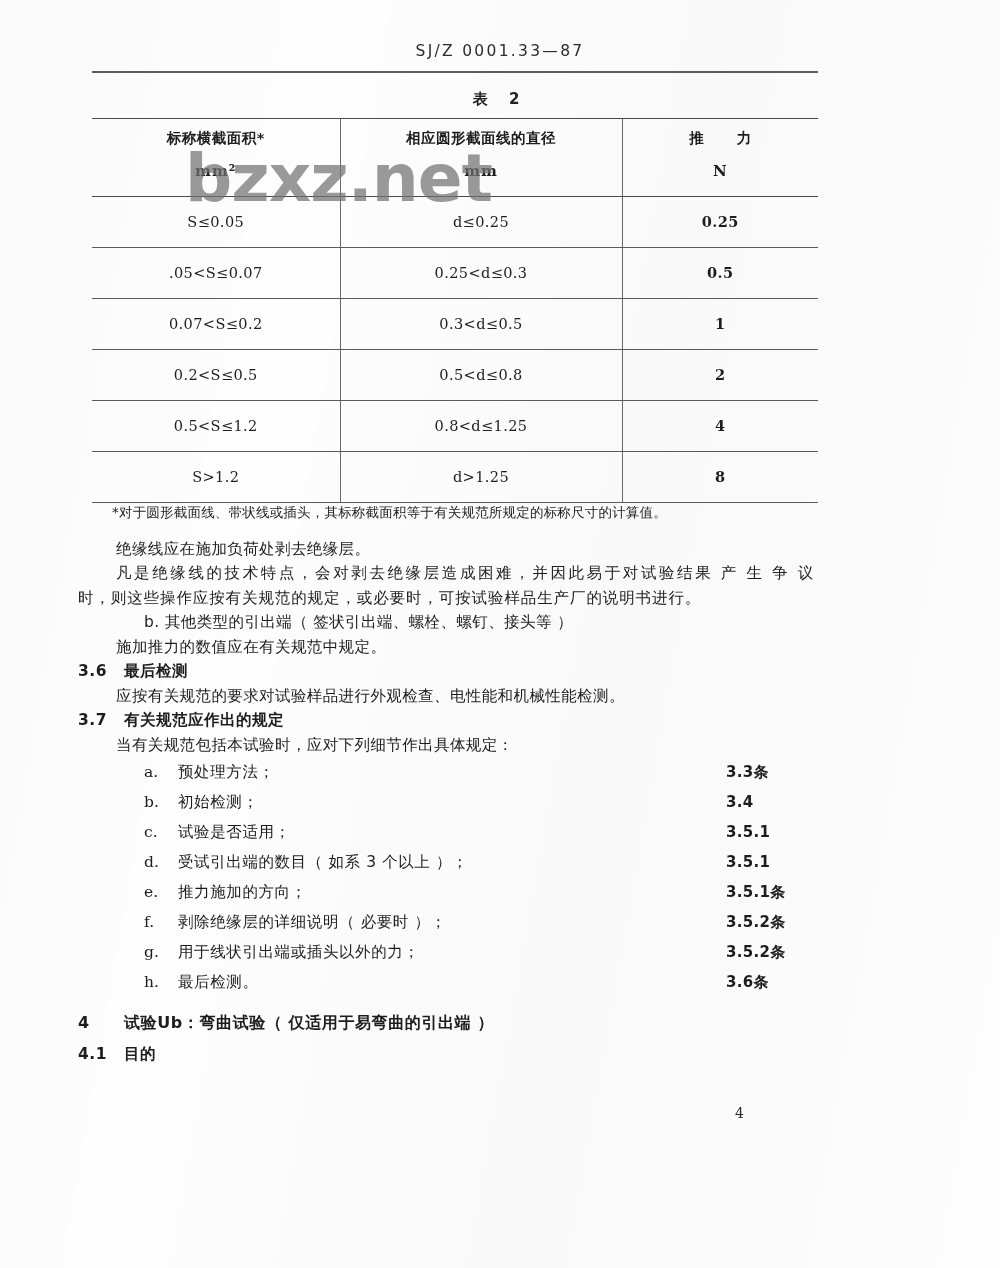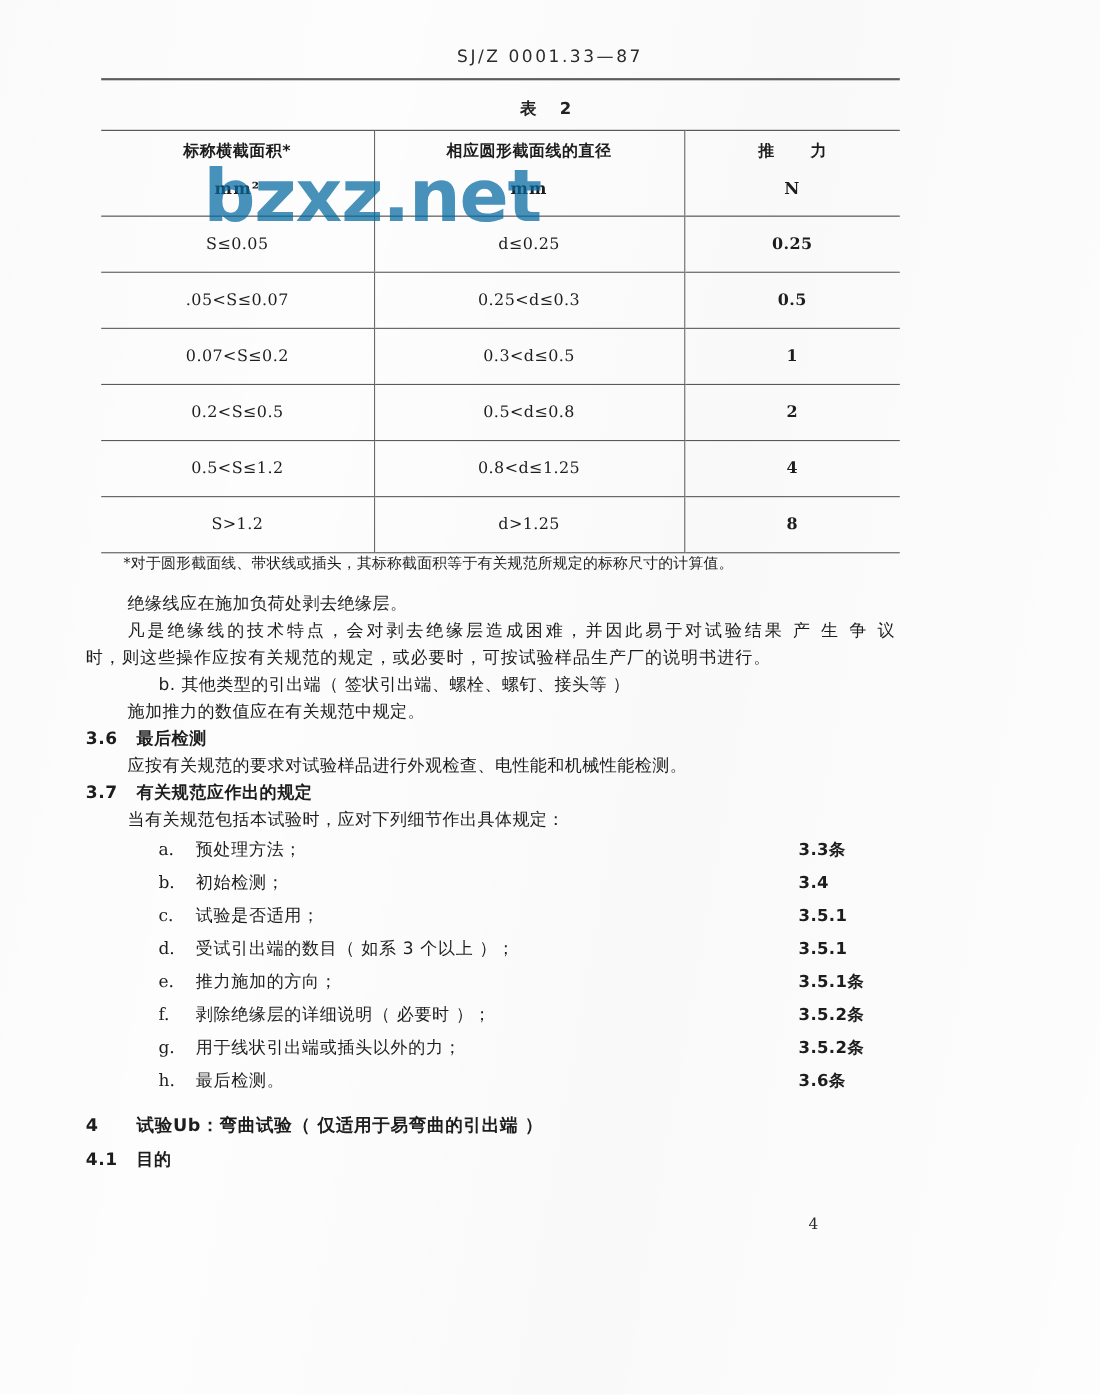--- a/index.html
+++ b/index.html
@@ -125,21 +125,21 @@
   }
 
   
   .watermark {
     position: absolute;
     top: 140px;
     left: 185px;
     font-size: 66px;
     font-weight: bold;
     letter-spacing: -1px;
-    color: #0369a1;
+    color: #737373;
     opacity: 0.72;
     z-index: 3;
     pointer-events: none;
     font-family: "DejaVu Sans", "Liberation Sans", sans-serif;
   }
 
   
   .body-area {
     position: absolute;
     top: 506px;

